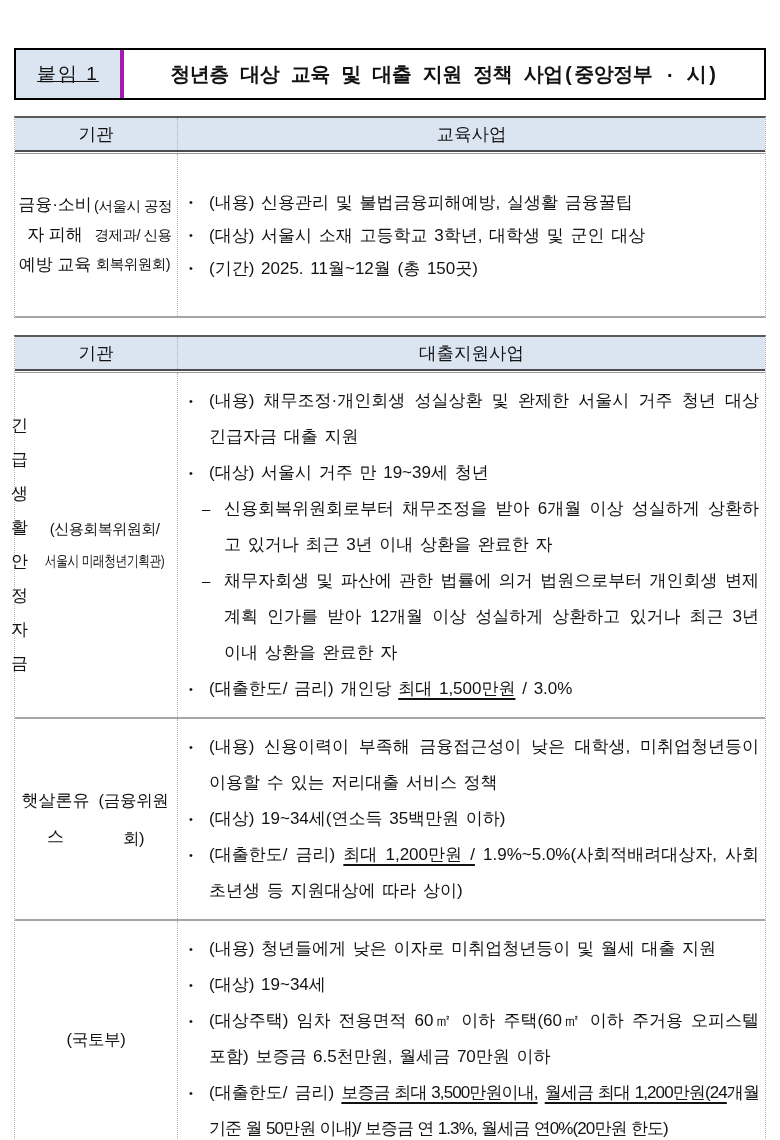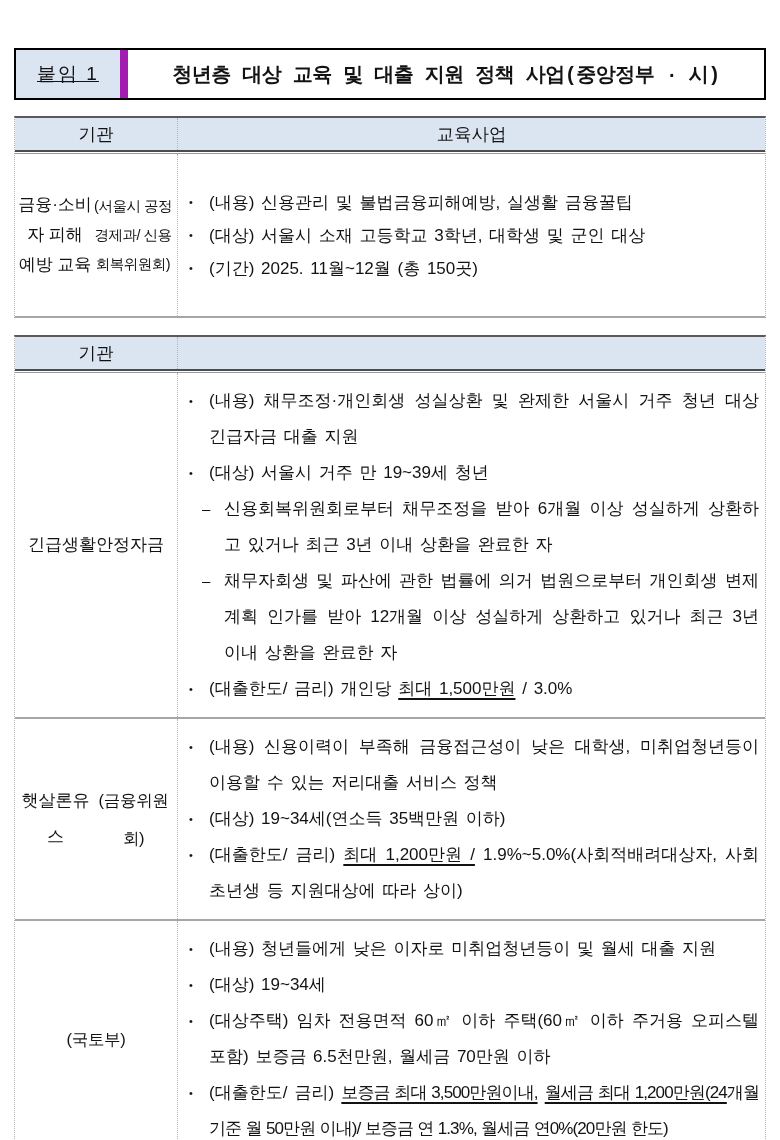--- a/index.html
+++ b/index.html
@@ -5,21 +5,21 @@
   html,body{margin:0;padding:0;}
   body{
     width:780px;height:1140px;background:#ffffff;color:#121212;
     font-family:"Liberation Sans","DejaVu Sans",sans-serif;
     overflow:hidden;
   }
   .page{box-sizing:border-box;width:780px;height:1140px;padding:48px 14px 0 14px;}
 
   
   .band{display:flex;border:2px solid #000;height:48px;margin-bottom:16px;}
-  .attach{width:104px;background:#dbe5f1;border-right:8px solid #a21caf;
+  .attach{width:104px;background:#dbe5f1;border-right:4px solid #a21caf;
     display:flex;align-items:center;justify-content:center;
     font-size:19px;letter-spacing:2px;text-decoration:underline;}
   .band-title{flex:1;display:flex;align-items:center;justify-content:center;
     font-size:20px;font-weight:700;letter-spacing:-0.5px;white-space:nowrap;font-family:Liberation Mono, monospace;}
 
   
   .tbl{border-top:2px solid #5a5a5a;border-left:1px dotted #b3b3b3;
     border-right:1px dotted #b3b3b3;border-bottom:2px solid #a6a6a6;}
   .tbl2{margin-top:17px;}
   .thead{display:flex;background:#dbe5f1;height:32px;}
@@ -95,26 +95,31 @@
           <span class="bm">•</span>
           <span class="bt">(기간) 2025. 11월~12월 (총 150곳)</span>
         </div>
       </div>
     </div>
   </section>
 
   <section class="tbl tbl2 loan">
     <div class="thead">
       <div class="th org">기관</div>
+      <div class="th main">대출지원사업</div>
     </div>
     <div class="hdr-sep"></div>
 
     <div class="trow loan-r1">
       <div class="org-cell">
         <div class="org-name">긴급생활안정자금</div>
+        <div class="org-dept">
+          <span style="display:block">(신용회복위원회/</span>
+          <span class="squeeze">서울시 미래청년기획관)</span>
+        </div>
       </div>
       <div class="main-cell">
         <div class="bullet">
           <span class="bm">•</span>
           <span class="bt">(내용) 채무조정·개인회생 성실상환 및 완제한 서울시 거주 청년 대상 긴급자금 대출 지원</span>
         </div>
         <div class="bullet">
           <span class="bm">•</span>
           <span class="bt">(대상) 서울시 거주 만 19~39세 청년</span>
         </div>

